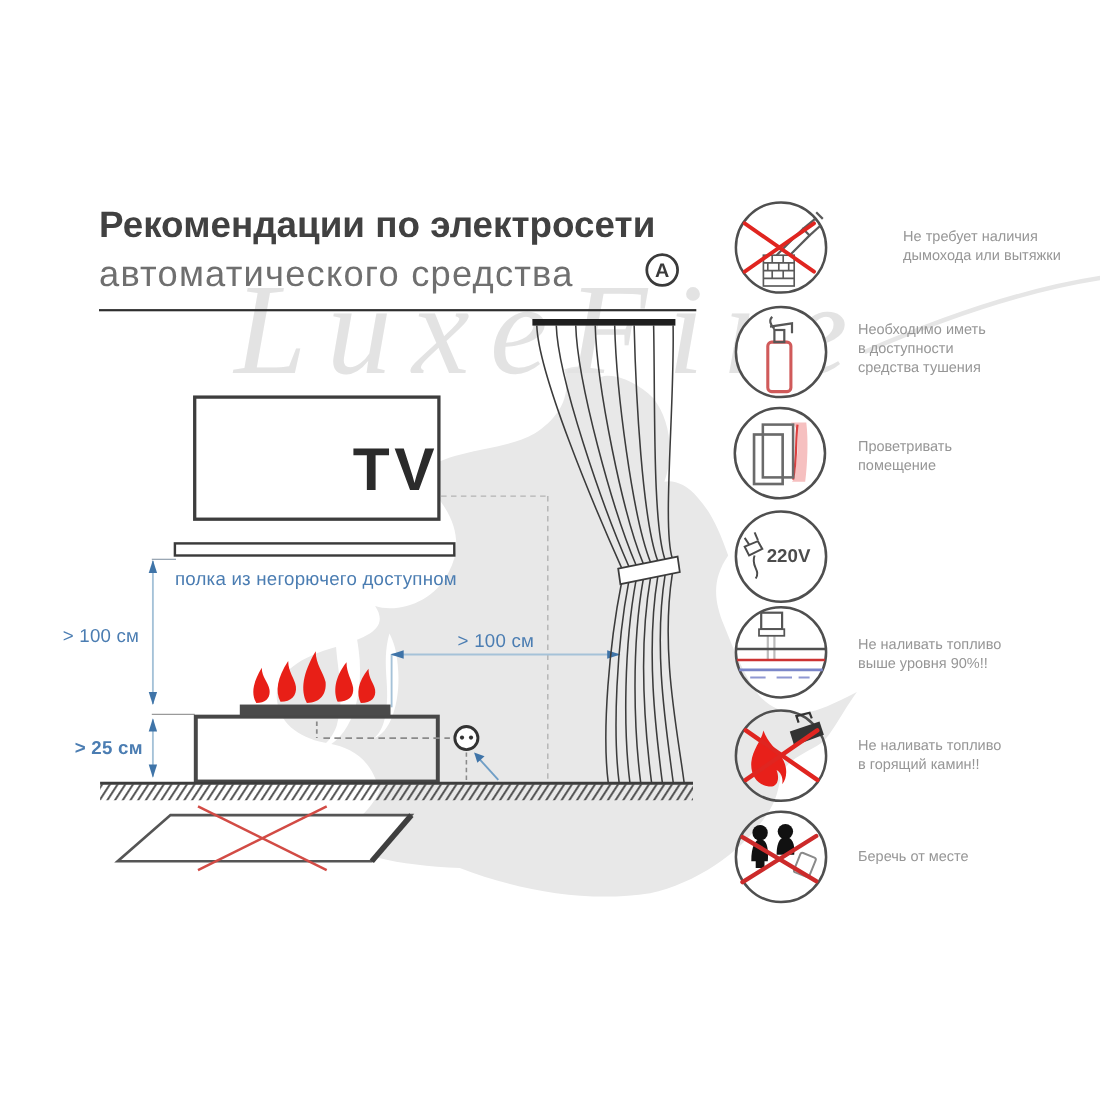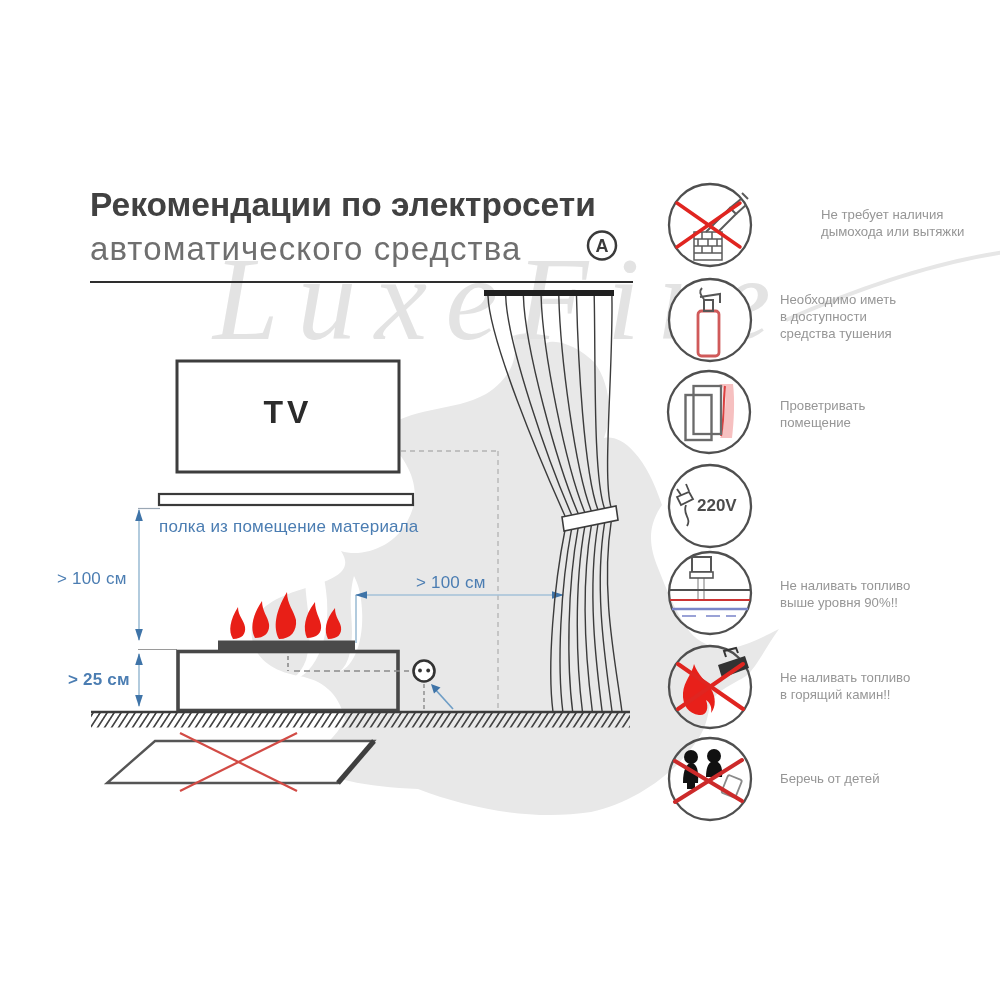--- a/index.html
+++ b/index.html
@@ -130,23 +130,23 @@
     <path d="M598.0,524.0 C587.0,590 596.2,665 602.2,712"></path>
     <path d="M604.6,522.8 C593.6,591 606.1,665 612.1,712"></path>
     <path d="M611.2,521.6 C600.2,592 616.0,665 622.0,712"></path>
   </g>
 
   <rect x="484" y="290" width="130" height="6" fill="#1f1f1f"></rect>
 
   <polygon points="562,517 616,506 618,520 564,531" fill="#ffffff" stroke="#3b3b3b" stroke-width="1.6"></polygon>
 </svg>
 
-<div class="abs" style="left:177px;top:394px;width:222px;text-align:center;font-size:32px;font-weight:bold;letter-spacing:4px;color:#2b2b2b;">TV</div>
-
-<div class="abs blue" style="left:159px;top:517px;">полка из помещение материала</div>
+<div class="abs" style="left:177px;top:394px;width:222px;text-align:right;font-size:55px;font-weight:bold;letter-spacing:4px;color:#2b2b2b;">TV</div>
+
+<div class="abs blue" style="left:159px;top:517px;">полка из негорючего доступном</div>
 <div class="abs blue" style="left:57px;top:569px;">&gt; 100 см</div>
 <div class="abs blue" style="left:68px;top:670px;font-weight:bold;">&gt; 25 см</div>
 <div class="abs blue" style="left:416px;top:573px;">&gt; 100 см</div>
 
 <svg class="abs" style="left:662px;top:177px" width="96" height="96" viewBox="0 0 96 96">
   <circle cx="48" cy="48" r="41" fill="#ffffff" stroke="#4f4f4f" stroke-width="2.3"></circle>
   <g stroke="#5a5a5a" stroke-width="1.5" fill="none">
     <rect x="32" y="55" width="28" height="28"></rect>
     <line x1="32" y1="62" x2="60" y2="62"></line>
         <line x1="32" y1="69" x2="60" y2="69"></line>
@@ -238,15 +238,15 @@
     <line x1="13" y1="30" x2="80" y2="70"></line>
     <line x1="80" y1="29" x2="13" y2="71"></line>
   </g>
 </svg>
 
 <div class="abs ictext" style="left:780px;top:206px;margin-left:41px;">Не требует наличия<br>дымохода или вытяжки</div>
 <div class="abs ictext" style="left:780px;top:291px;">Необходимо иметь<br>в доступности<br>средства тушения</div>
 <div class="abs ictext" style="left:780px;top:397px;">Проветривать<br>помещение</div>
 <div class="abs ictext" style="left:780px;top:577px;">Не наливать топливо<br>выше уровня 90%!!</div>
 <div class="abs ictext" style="left:780px;top:669px;">Не наливать топливо<br>в горящий камин!!</div>
-<div class="abs ictext" style="left:780px;top:770px;">Беречь от детей</div>
+<div class="abs ictext" style="left:780px;top:770px;">Беречь от месте</div>
 
 </div>
 
 </body></html>

